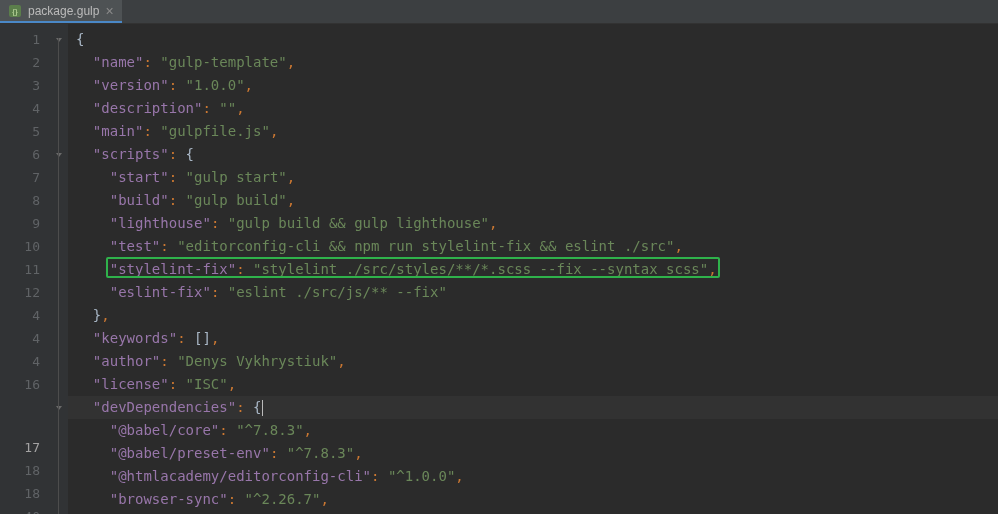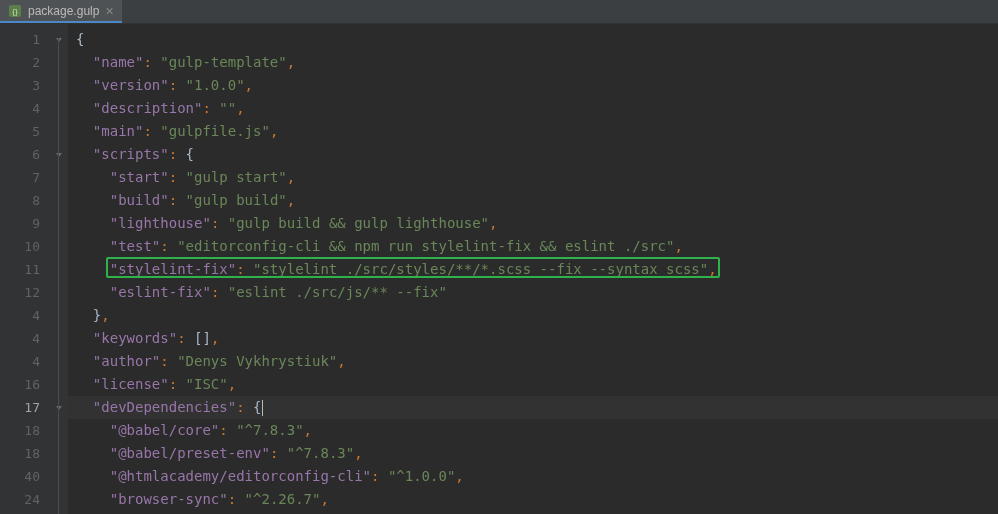--- a/index.html
+++ b/index.html
@@ -46,21 +46,21 @@
   background: #313335;
   width: 50px;
   padding-top: 4px;
   text-align: right;
   color: #606366;
   font-size: 13px;
   line-height: 23px;
   user-select: none;
 }
 .gutter .ln { padding-right: 10px; height: 23px; position: relative; }
-.gutter .ln.current { color: #a4a3a3; }
+.gutter .ln.current { color: #a4a3a3; margin-top: 40px; }
 .gutter .ln .run-icon {
   position: absolute;
   right: -14px;
   top: 5px;
   width: 0; height: 0;
   border-top: 5px solid transparent;
   border-bottom: 5px solid transparent;
   border-left: 7px solid #499c54;
 }
 .fold-col {

